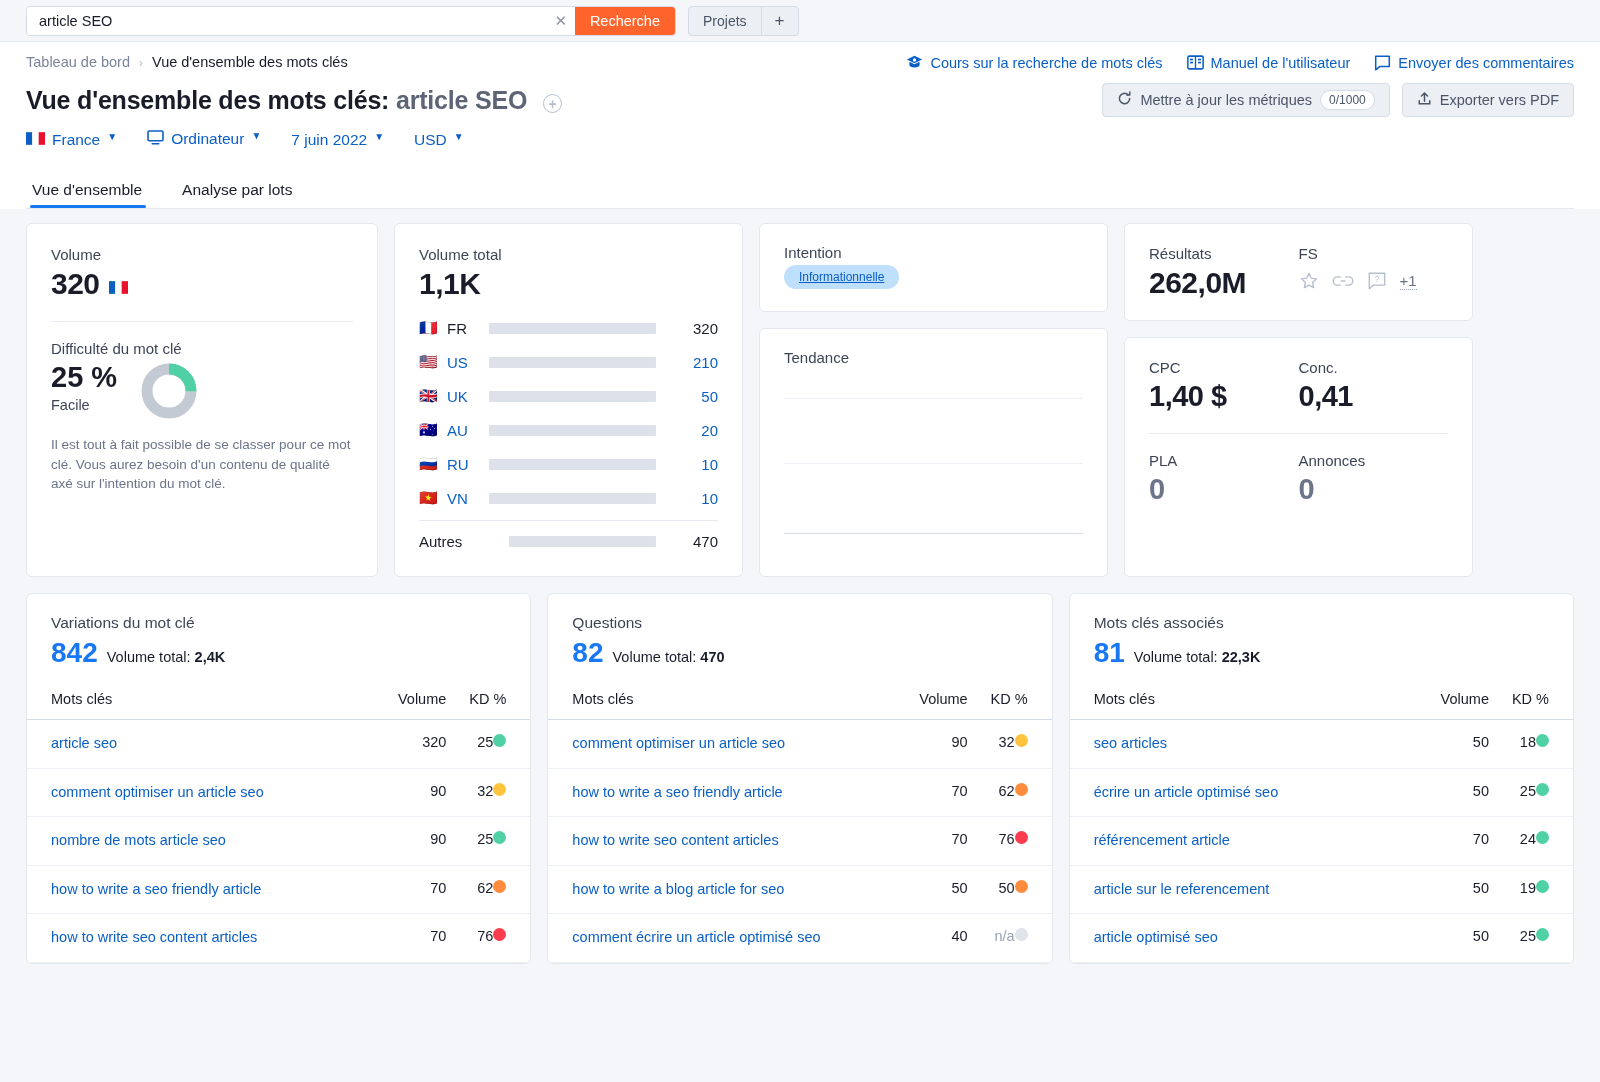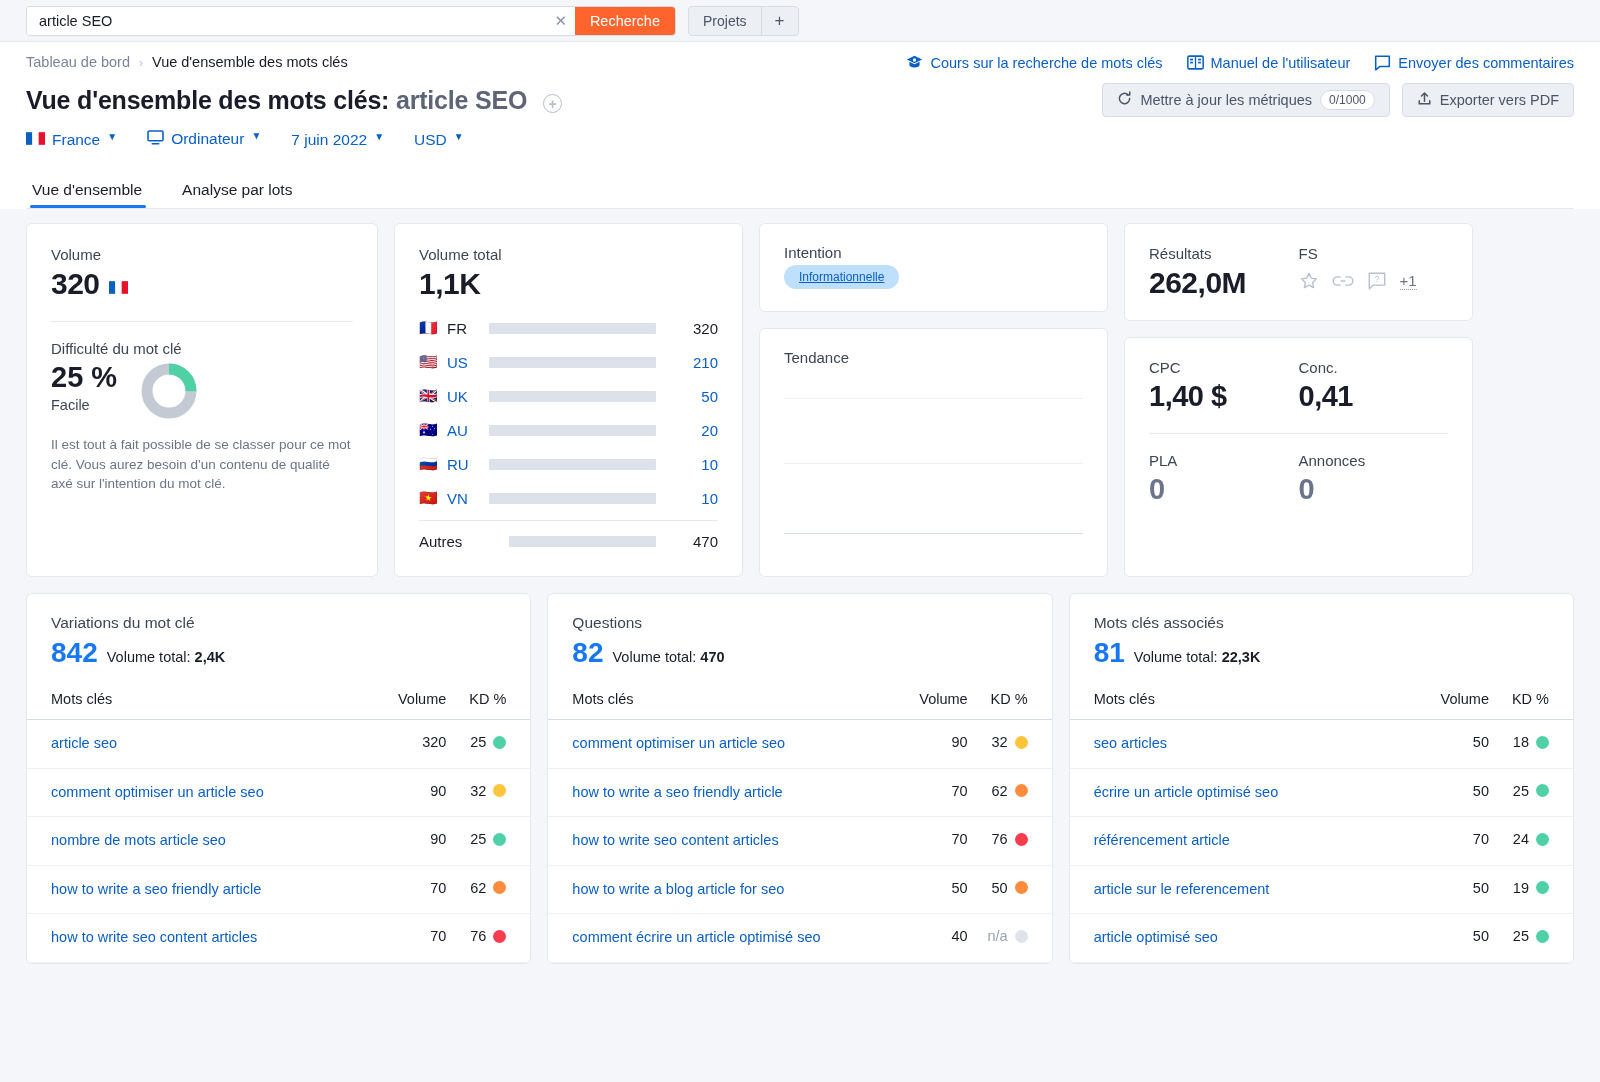--- a/index.html
+++ b/index.html
@@ -199,21 +199,21 @@
     font-size: 14.5px; font-weight: normal; color: #1a1d29;
     text-align: right; padding: 8px 0 12px; border-bottom: 1px solid #d6dce5;
   }
   th.kw { text-align: left; padding-left: 24px; }
   th.vol { width: 86px; }
   th.kd { width: 84px; padding-right: 24px; }
   td { font-size: 14.5px; padding: 14px 0; border-bottom: 1px solid #eceff4; vertical-align: top; }
   td.kw { padding-left: 24px; color: #0a5fc7; cursor: pointer; line-height: 1.35; }
   td.vol { text-align: right; color: #1a1d29; }
   td.kd { padding-right: 24px; text-align: right; }
-  .kd-cell { display: inline-flex; align-items: center; gap: 7px; justify-content: flex-end; }
+  .kd-cell { display: inline-flex; align-items: flex-start; gap: 0; justify-content: flex-end; }
   .kd-dot { width: 13px; height: 13px; border-radius: 50%; display: inline-block; }
   .na { color: #9aa3b3; }
 </style>
 </head>
 <body>
 
 <div class="topbar">
   <div class="search-wrap">
     <input class="search-input" value="article SEO" placeholder="Saisissez un mot clé" style="">
     <div class="search-clear">✕</div>

